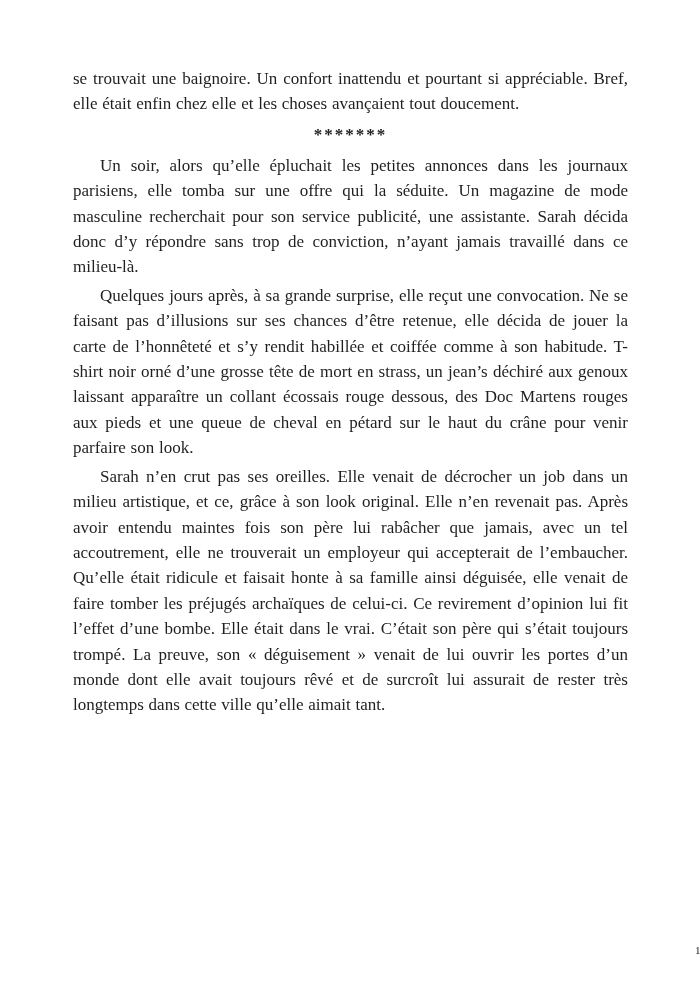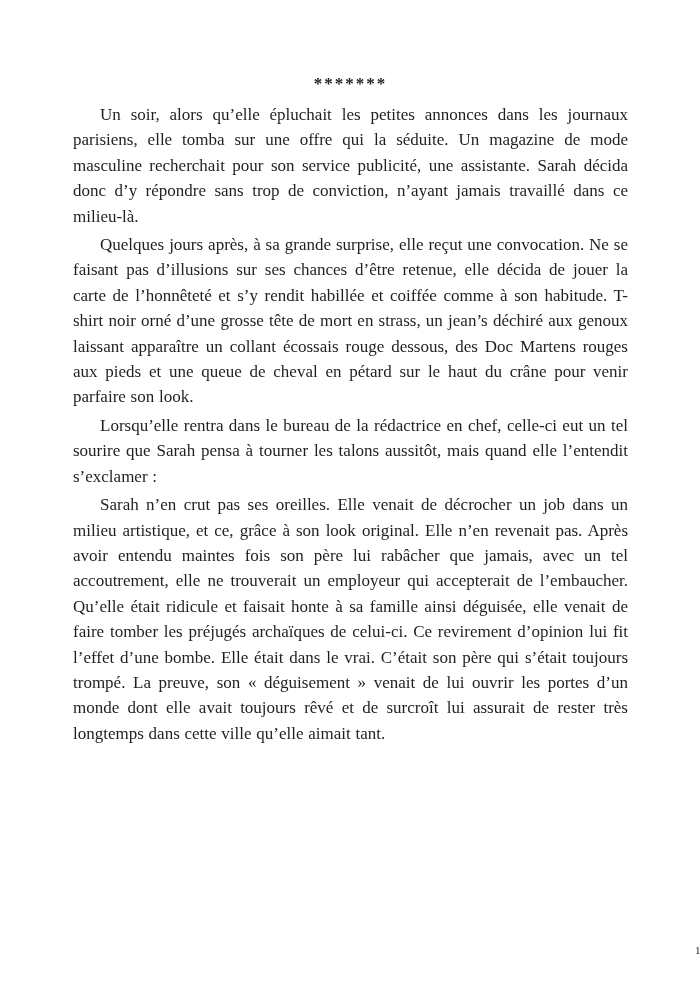--- a/index.html
+++ b/index.html
@@ -46,27 +46,27 @@
     text-align: right;
     font-size: 11px;
     color: #1f1f1f;
   }
 </style>
 </head>
 <body>
 
 <div class="page">
 
+  <p class="para continuation">se trouvait une baignoire. Un confort inattendu et pourtant si appréciable. Bref, elle était enfin chez elle et les choses avançaient tout doucement.</p>
 
   <div class="separator">*******</div>
 
   <p class="para">Un soir, alors qu’elle épluchait les petites annonces dans les journaux parisiens, elle tomba sur une offre qui la séduite. Un magazine de mode masculine recherchait pour son service publicité, une assistante. Sarah décida donc d’y répondre sans trop de conviction, n’ayant jamais travaillé dans ce milieu-là.</p>
 
   <p class="para">Quelques jours après, à sa grande surprise, elle reçut une convocation. Ne se faisant pas d’illusions sur ses chances d’être retenue, elle décida de jouer la carte de l’honnêteté et s’y rendit habillée et coiffée comme à son habitude. T-shirt noir orné d’une grosse tête de mort en strass, un jean’s déchiré aux genoux laissant apparaître un collant écossais rouge dessous, des Doc Martens rouges aux pieds et une queue de cheval en pétard sur le haut du crâne pour venir parfaire son look.</p>
 
-  <p class="para">Lorsqu’elle rentra dans le bureau de la rédactrice en chef, celle-ci eut un tel sourire que Sarah pensa à tourner les talons aussitôt, mais quand elle l’entendit s’exclamer :</p>
 
 
   <p class="para">Sarah n’en crut pas ses oreilles. Elle venait de décrocher un job dans un milieu artistique, et ce, grâce à son look original. Elle n’en revenait pas. Après avoir entendu maintes fois son père lui rabâcher que jamais, avec un tel accoutrement, elle ne trouverait un employeur qui accepterait de l’embaucher. Qu’elle était ridicule et faisait honte à sa famille ainsi déguisée, elle venait de faire tomber les préjugés archaïques de celui-ci. Ce revirement d’opinion lui fit l’effet d’une bombe. Elle était dans le vrai. C’était son père qui s’était toujours trompé. La preuve, son « déguisement » venait de lui ouvrir les portes d’un monde dont elle avait toujours rêvé et de surcroît lui assurait de rester très longtemps dans cette ville qu’elle aimait tant.</p>
 
   <div class="page-number">13</div>
 
 </div>
 
 </body></html>

